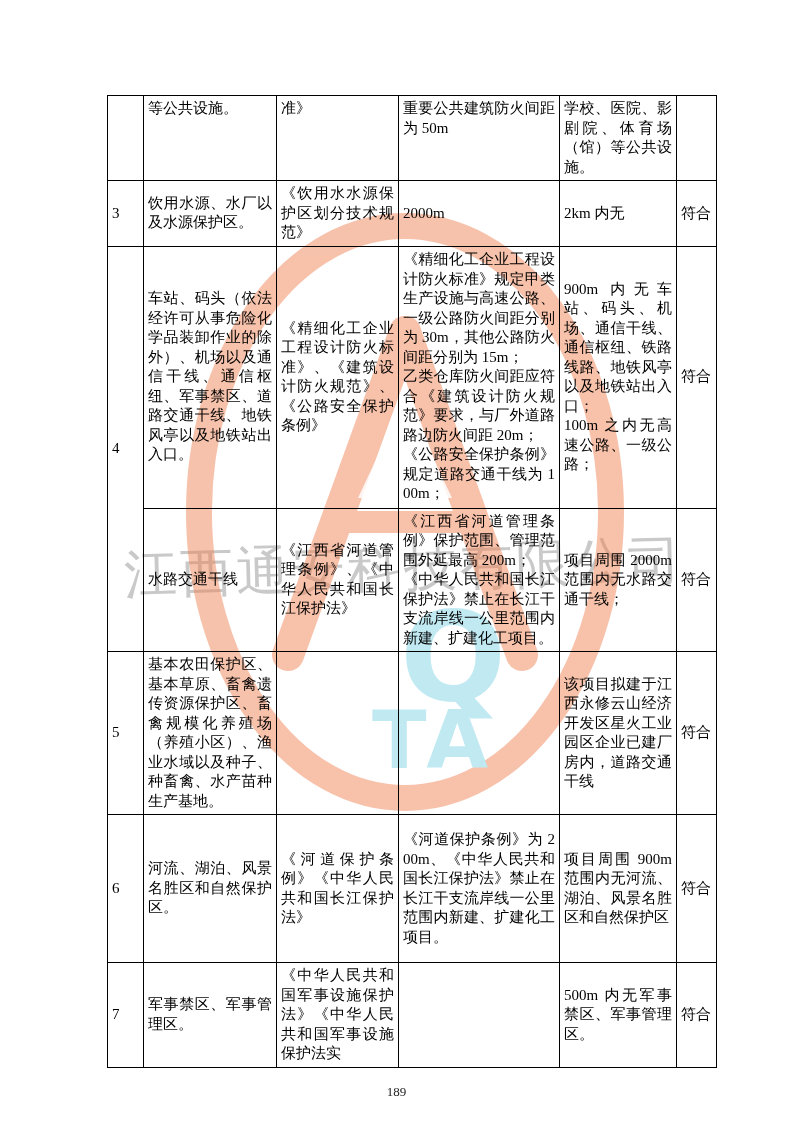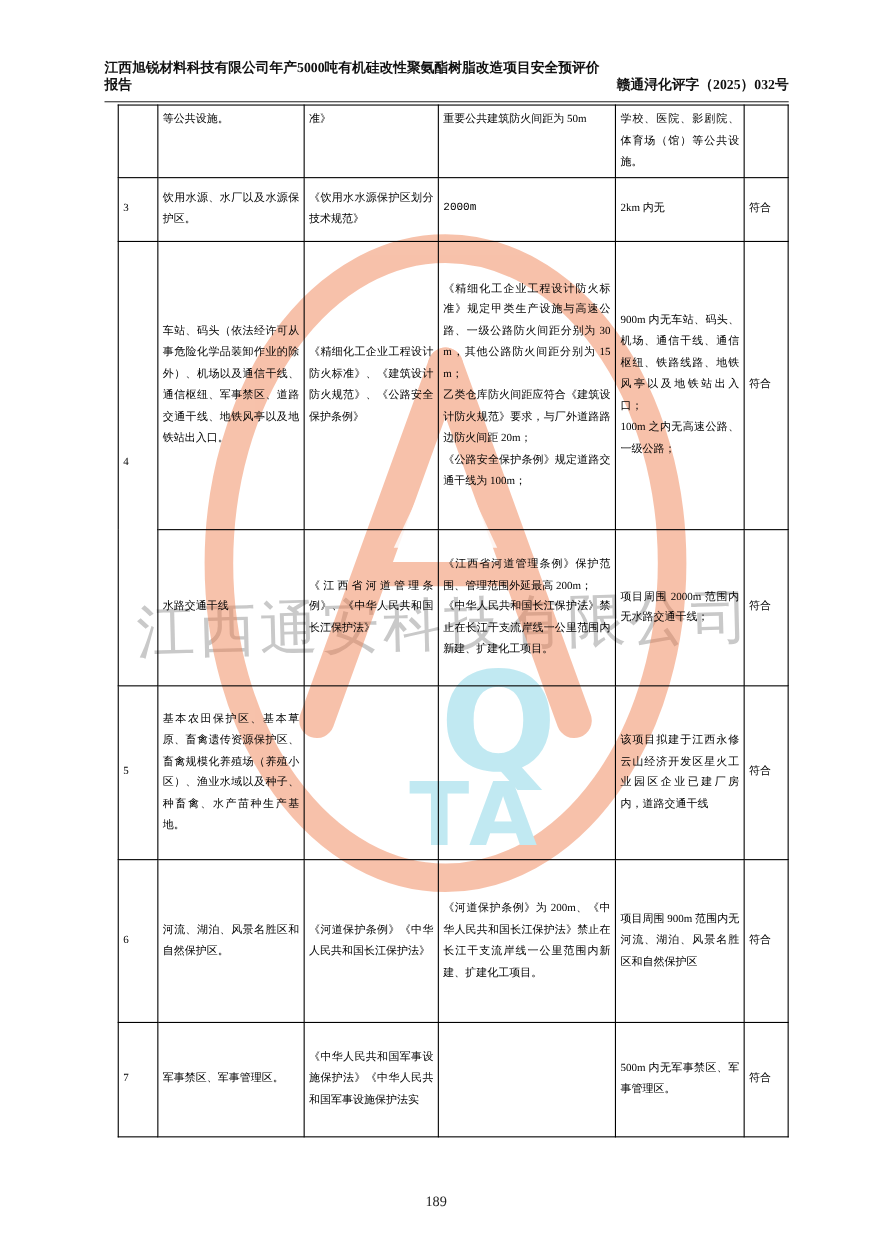--- a/index.html
+++ b/index.html
@@ -31,35 +31,35 @@
     position: absolute; left: 95px; top: 54px; width: 622px;
     display: flex; justify-content: space-between; align-items: flex-end;
     font-size: 12.5px; font-weight: bold; line-height: 1.25;
     border-bottom: 1px solid #333; padding-bottom: 7px;
   }
   .page-header .doc-no { white-space: nowrap; margin-left: 14px; }
 
   table.main {
     position: absolute; left: 107px; top: 95px;
     border-collapse: collapse; table-layout: fixed;
-    font-size: 10px; line-height: 19.5px;
+    font-size: 15px; line-height: 19.5px;
   }
   table.main td {
     border: 1px solid #000;
     padding: 3px 4px;
     vertical-align: middle;
     text-align: justify;
     white-space: pre-line;
     word-break: break-all;
     overflow: hidden;
     color: #000;
   }
   td.c-no, td.c-concl { text-align: center; }
   tr.row-cont td { vertical-align: top; }
-  td.center { text-align: center; font-family: Liberation Mono, monospace; }
+  td.center { text-align: center; }
 
   .page-footer {
     position: absolute; left: 0; top: 1084px; width: 793px;
     text-align: center; font-size: 13px; color: #222;
   }
 </style>
 </head>
 <body>
 
 <div class="page">
@@ -74,24 +74,20 @@
         <path d="M342,522 L468,522" stroke="#ef7f50" stroke-width="22" fill="none"></path>
         <path d="M405,398 L358,498 L452,498 Z" fill="#ffffff" opacity="0.85"></path>
         <text x="400" y="700" font-size="125" font-weight="bold" fill="#7fd2e4" font-family="DejaVu Sans, sans-serif">Q</text>
         <text x="372" y="768" font-size="80" font-weight="bold" letter-spacing="6" fill="#7fd2e4" font-family="DejaVu Sans, sans-serif">TA</text>
       </g>
     </svg>
   </div>
 
   <div class="content">
 
-    <div class="page-header">
-      <span class="title">江西旭锐材料科技有限公司年产5000吨有机硅改性聚氨酯树脂改造项目安全预评价报告</span>
-      <span class="doc-no">赣通浔化评字（2025）032号</span>
-    </div>
 
     <table class="main">
       <colgroup>
         <col style="width:36px">
           <col style="width:133px">
           <col style="width:122px">
         <col style="width:161px">
           <col style="width:117px">
           <col style="width:40px">
       </colgroup>

